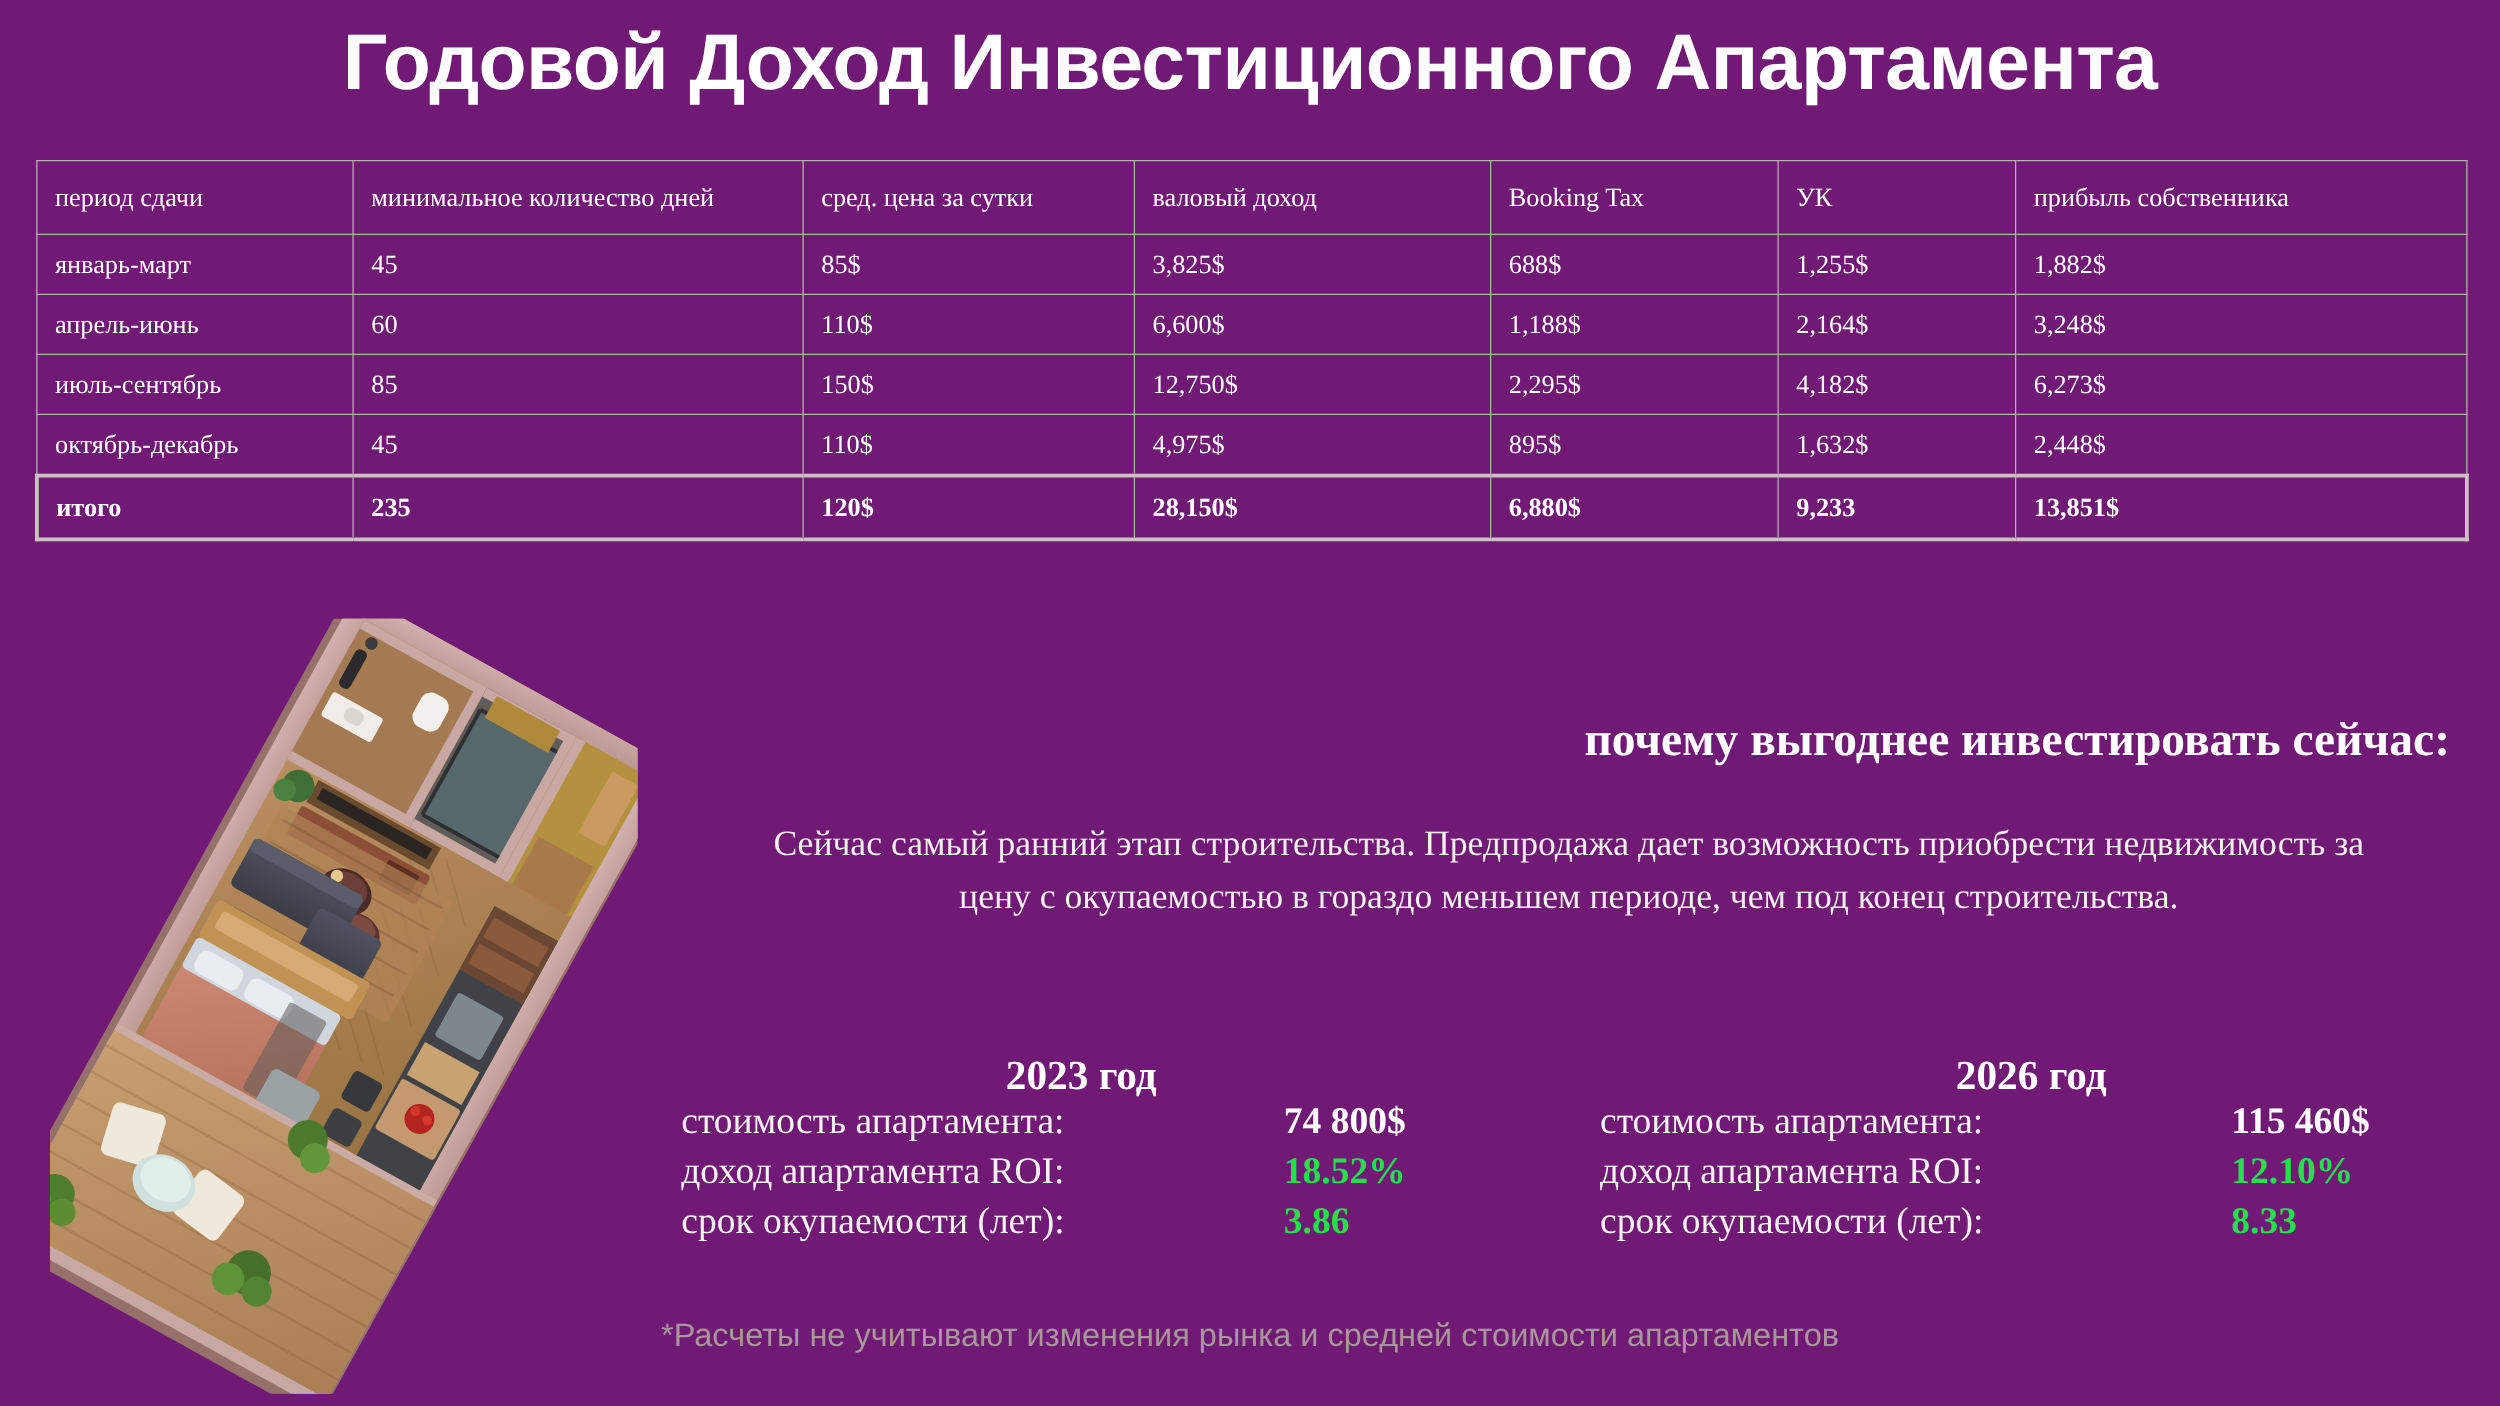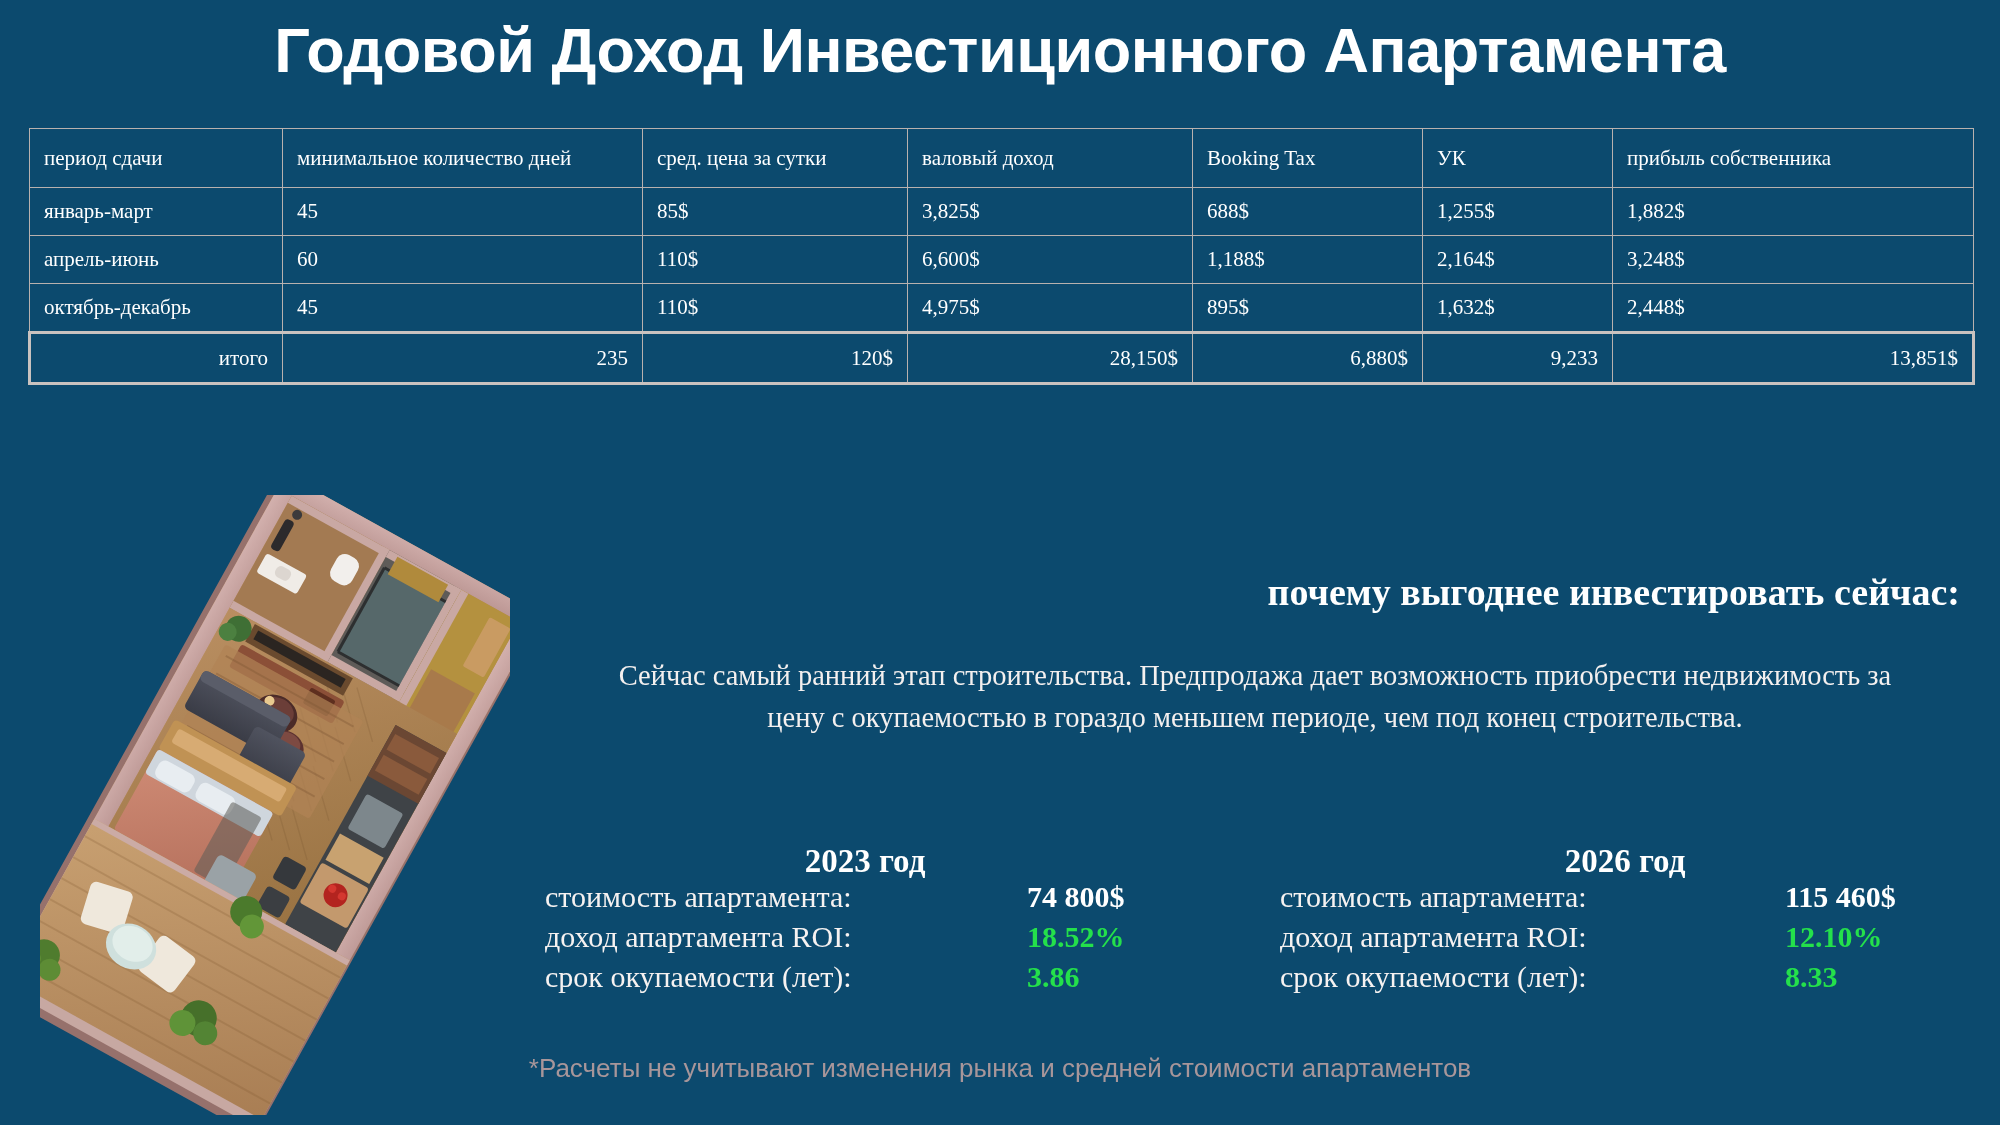--- a/index.html
+++ b/index.html
@@ -4,21 +4,21 @@
 <style>
   html, body {
     margin: 0;
     padding: 0;
     background: #8a7770;
   }
   #page {
     position: relative;
     width: 2000px;
     height: 1125px;
-    background: #0c4a6e;
+    background: #701a75;
     overflow: hidden;
     font-family: "Liberation Serif", serif;
     color: #ffffff;
   }
 
   
   #title {
     position: absolute;
     left: 0;
     top: 14px;
@@ -67,24 +67,23 @@
   table.income thead th {
     height: 58px;
     line-height: 1.18;
     vertical-align: middle;
   }
   table.income tbody tr.data td {
     height: 47px;
   }
   table.income tbody tr.total td {
     height: 48px;
-    font-weight: normal;
+    font-weight: bold;
     border-top: 3px solid #c9c2bf;
     border-bottom: 3px solid #c9c2bf;
-    text-align: right;
   }
   table.income tbody tr.total td:first-child {
     border-left: 3px solid #c9c2bf;
   }
   table.income tbody tr.total td:last-child {
     border-right: 3px solid #c9c2bf;
   }
 
   
   #floorplan {
@@ -211,20 +210,29 @@
         <tr class="data">
           <td>апрель-июнь</td>
           <td>60</td>
           <td>110$</td>
           <td>6,600$</td>
           <td>1,188$</td>
           <td>2,164$</td>
           <td>3,248$</td>
         </tr>
         <tr class="data">
+          <td>июль-сентябрь</td>
+          <td>85</td>
+          <td>150$</td>
+          <td>12,750$</td>
+          <td>2,295$</td>
+          <td>4,182$</td>
+          <td>6,273$</td>
+        </tr>
+        <tr class="data">
           <td>октябрь-декабрь</td>
           <td>45</td>
           <td>110$</td>
           <td>4,975$</td>
           <td>895$</td>
           <td>1,632$</td>
           <td>2,448$</td>
         </tr>
         <tr class="total">
           <td>итого</td>

